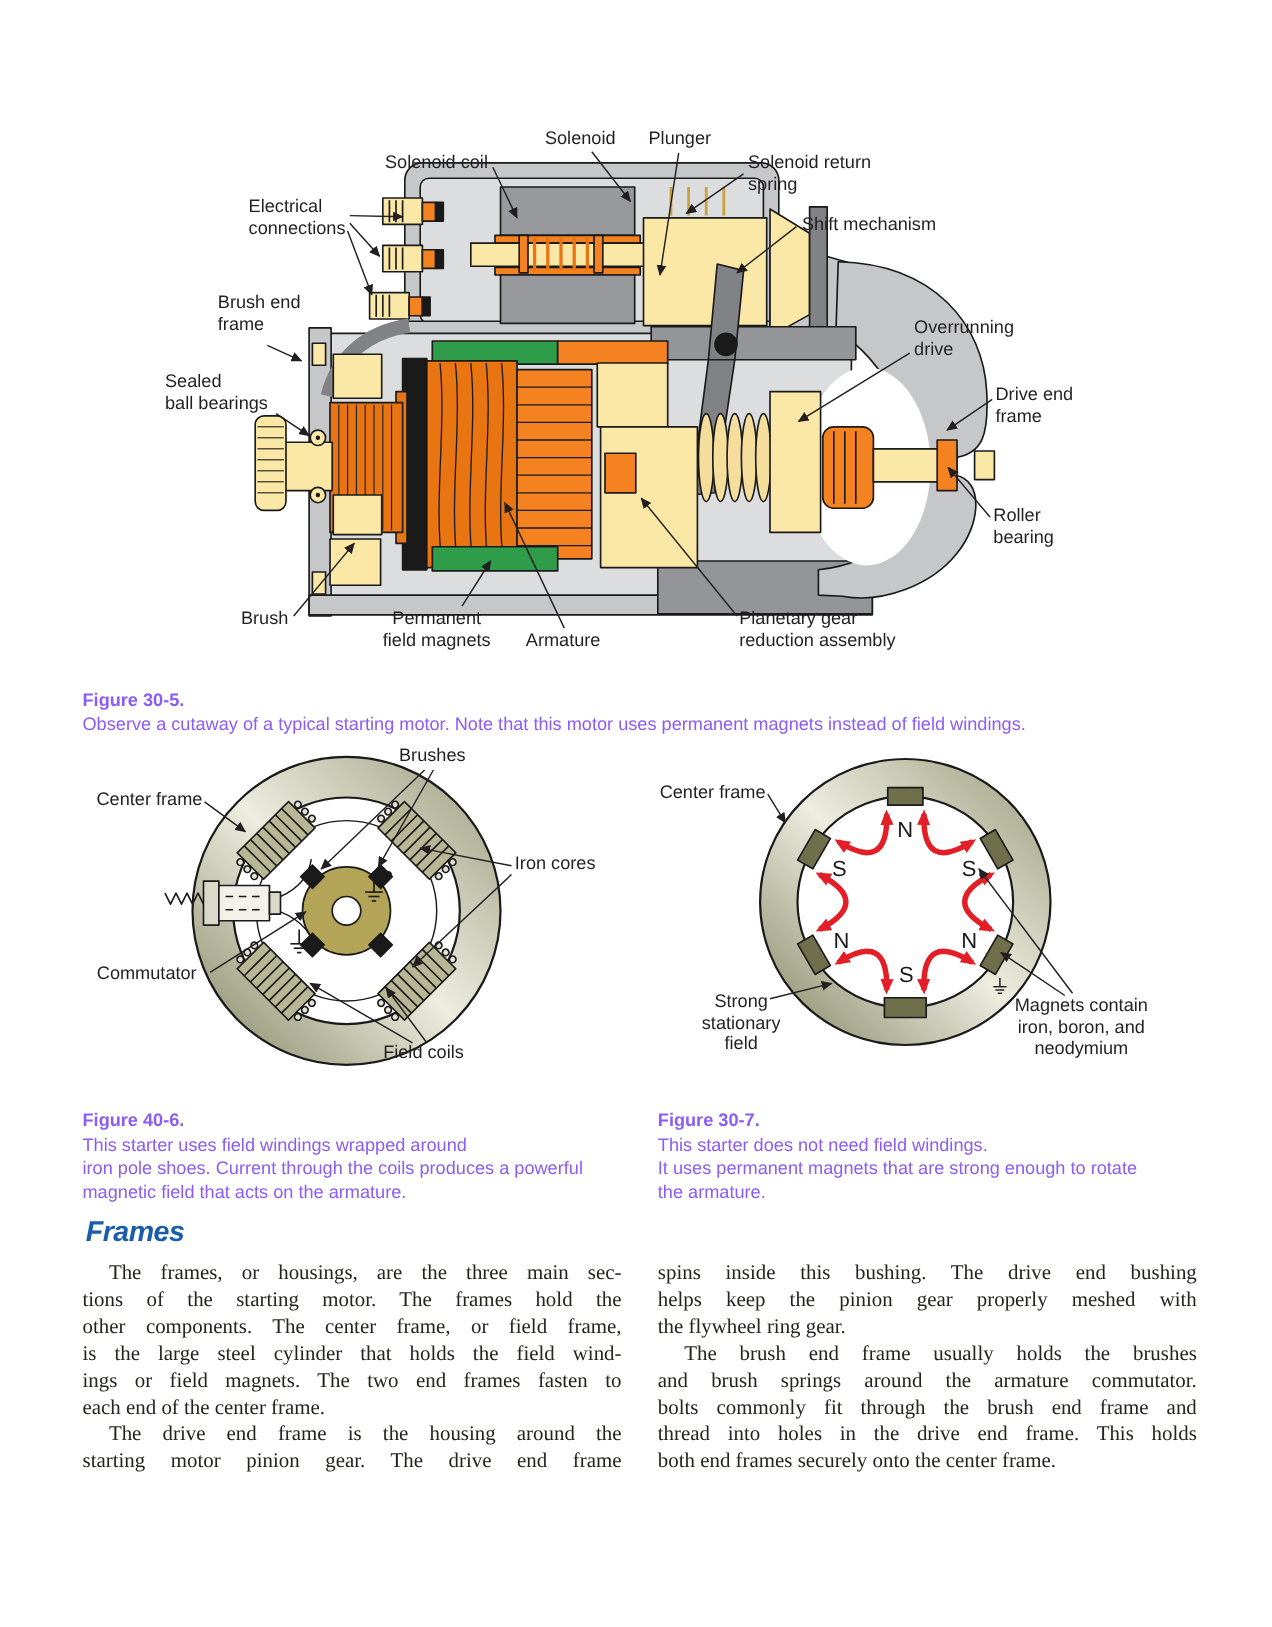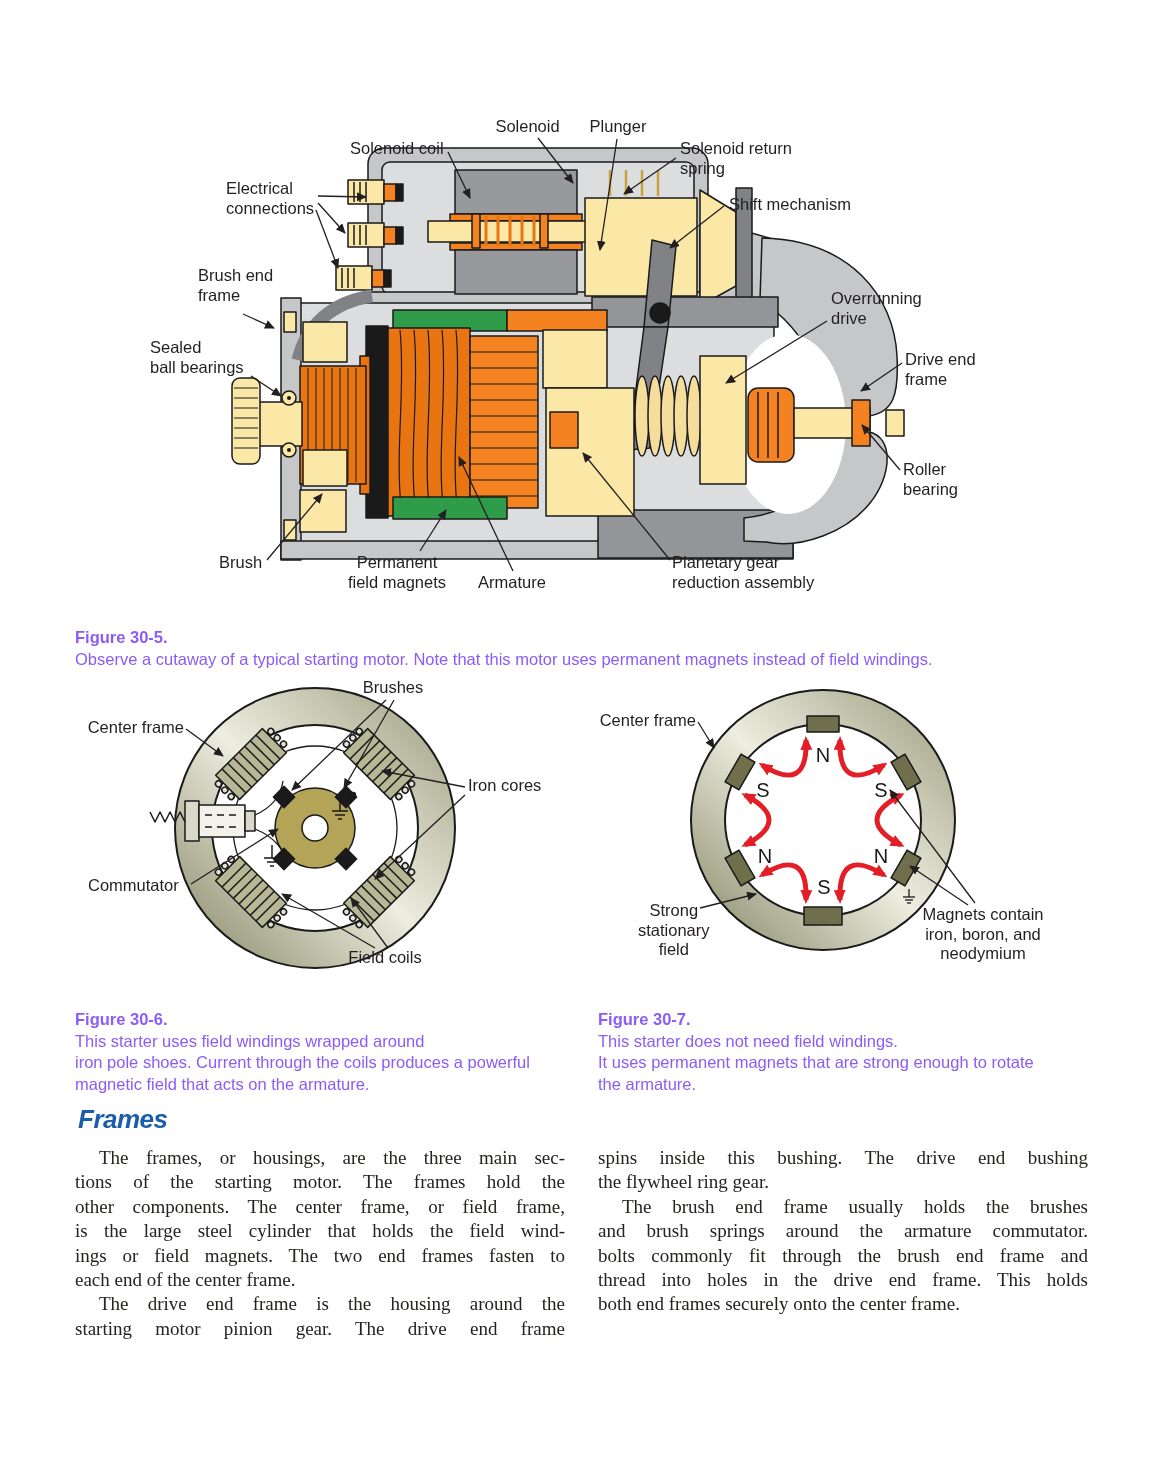--- a/index.html
+++ b/index.html
@@ -353,21 +353,21 @@
     </g>
   </svg>
 
   <div class="lbl c" style="left:355px;top:678px;width:76px;">Brushes</div>
   <div class="lbl r" style="left:80px;top:718px;width:104px;">Center frame</div>
   <div class="lbl" style="left:468px;top:776px;">Iron cores</div>
   <div class="lbl" style="left:88px;top:876px;">Commutator</div>
   <div class="lbl c" style="left:343px;top:948px;width:84px;text-align:center;">Field coils</div>
 
   <div class="cap" style="left:75px;top:988px;width:500px;">
-    <span class="capb">Figure 30-6.</span>
+    <span class="capb">Figure 40-6.</span>
     <span>This starter uses field windings wrapped around
 iron pole shoes. Current through the coils produces a powerful
 magnetic field that acts on the armature.</span>
   </div>
 
   <svg class="figsvg" style="left:660px;top:668px;" width="340" height="330" viewBox="0 0 340 330">
     <defs>
       <linearGradient id="grad7" x1="0" y1="1" x2="1" y2="0">
         <stop offset="0" stop-color="#838362"></stop>
           <stop offset="0.5" stop-color="#EDEDE0"></stop>
@@ -447,20 +447,21 @@
     <div class="bl j">other components. The center frame, or field frame,</div>
     <div class="bl j">is the large steel cylinder that holds the field wind-</div>
     <div class="bl j">ings or field magnets. The two end frames fasten to</div>
     <div class="bl">each end of the center frame.</div>
     <div class="bl j ind">The drive end frame is the housing around the</div>
     <div class="bl j">starting motor pinion gear. The drive end frame</div>
   </div>
 
   <div class="col" style="left:598px;top:1146px;">
     <div class="bl j">spins inside this bushing. The drive end bushing</div>
+    <div class="bl j">helps keep the pinion gear properly meshed with</div>
     <div class="bl">the flywheel ring gear.</div>
     <div class="bl j ind">The brush end frame usually holds the brushes</div>
     <div class="bl j">and brush springs around the armature commutator.</div>
     <div class="bl j">bolts commonly fit through the brush end frame and</div>
     <div class="bl j">thread into holes in the drive end frame. This holds</div>
     <div class="bl">both end frames securely onto the center frame.</div>
   </div>
 
 </div>
 

